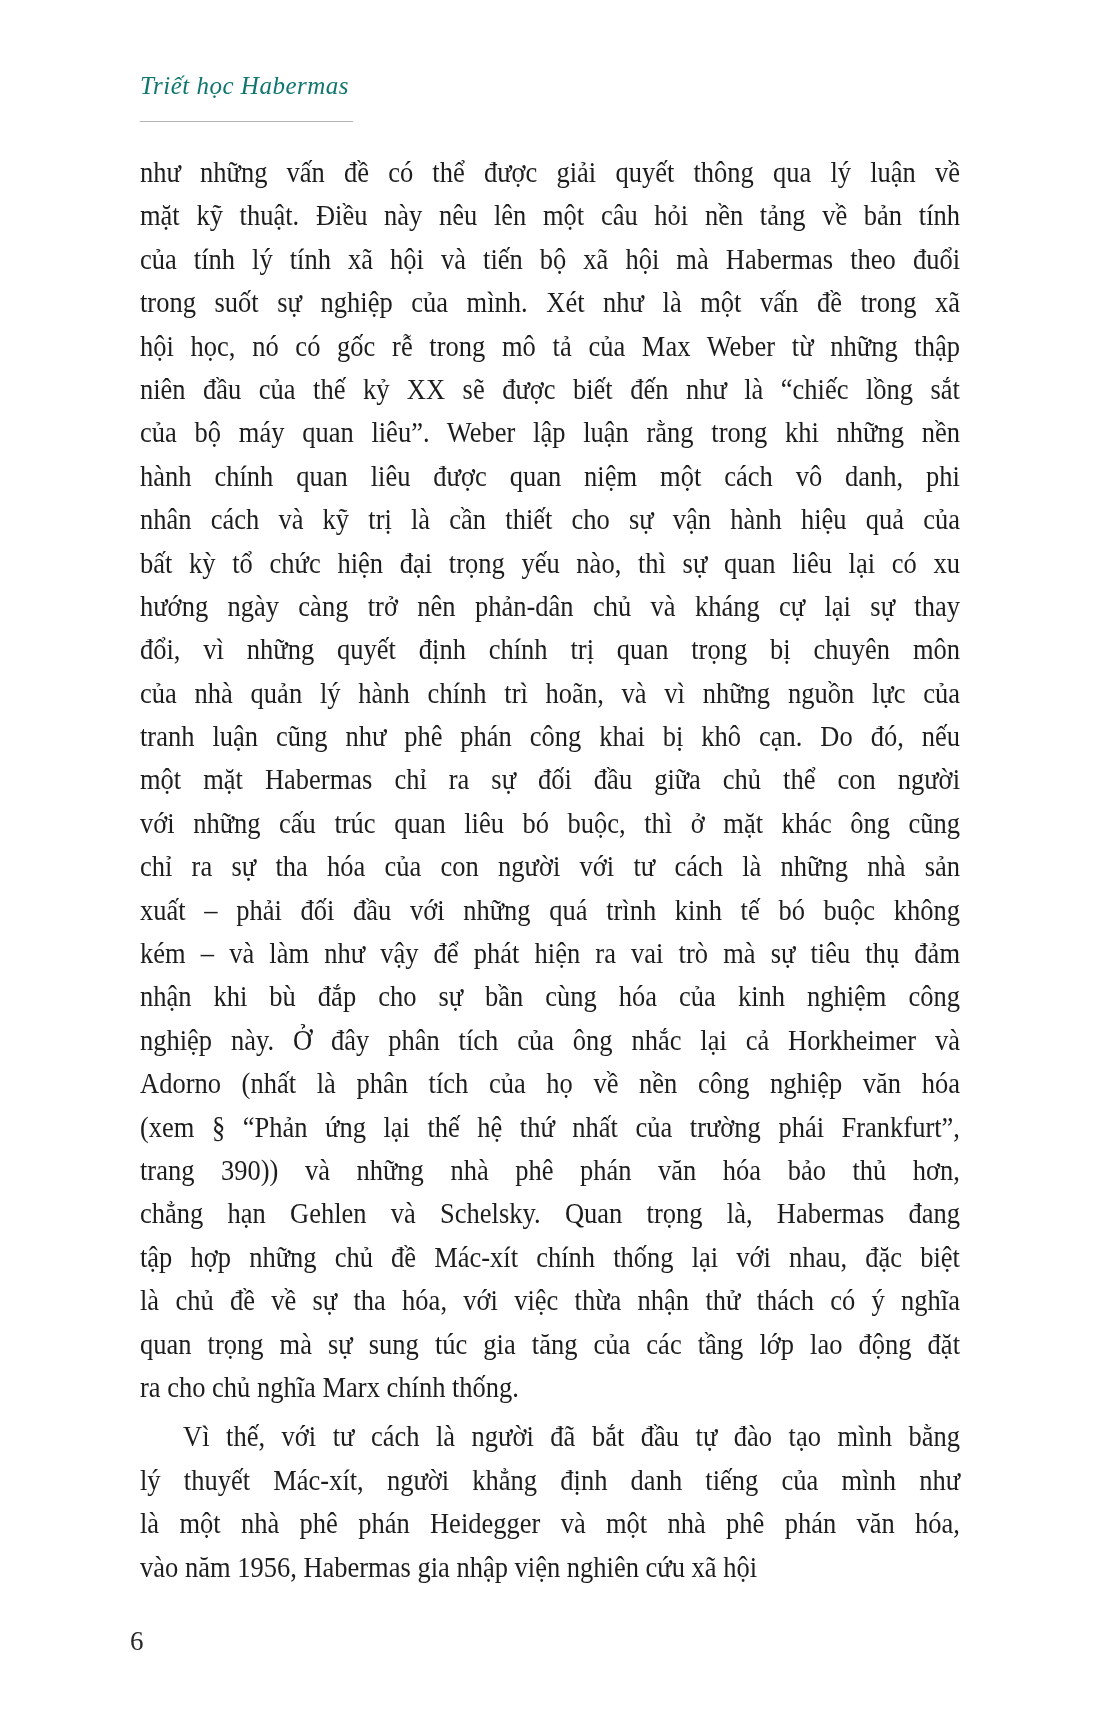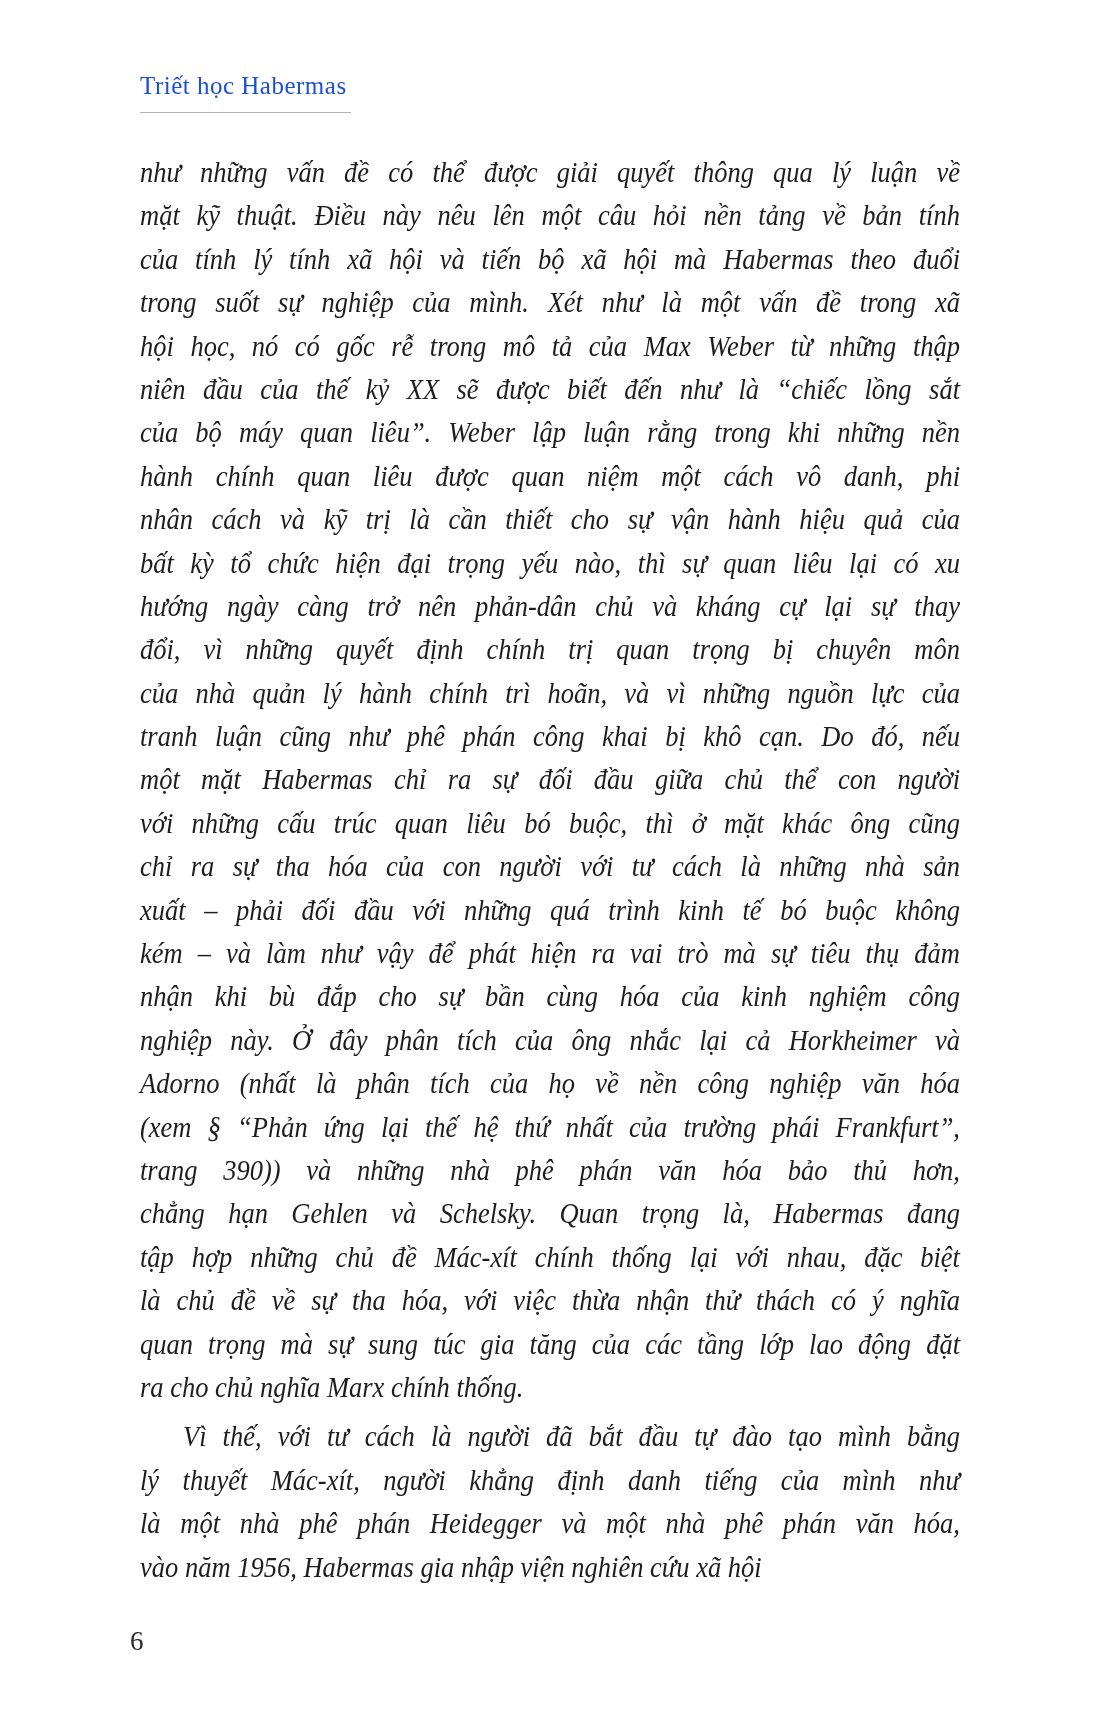--- a/index.html
+++ b/index.html
@@ -13,36 +13,36 @@
     height: 1733px;
     background: #ffffff;
     font-family: "Liberation Serif", "DejaVu Serif", serif;
     overflow: hidden;
   }
   .running-head {
     position: absolute;
     left: 140px;
     top: 72px;
     display: inline-block;
+    font-style: italic;
     font-size: 25px;
     letter-spacing: 0.5px;
-    color: #1d4ed8;
-    padding-bottom: 12px;
+    color: #0f766e;
+    padding-bottom: 21px;
     padding-right: 4px;
     border-bottom: 1px solid #b3b3b3;
   }
   .body-text {
     position: absolute;
     left: 140px;
     top: 151px;
     width: 820px;
   }
   .para {
     margin: 0;
-    font-style: italic;
   }
   .para + .para {
     margin-top: 6px;
   }
   .line {
     font-size: 26.5px;
     line-height: 43.4px;
     height: 43.4px;
     color: #1d1d1d;
     text-align: justify;

